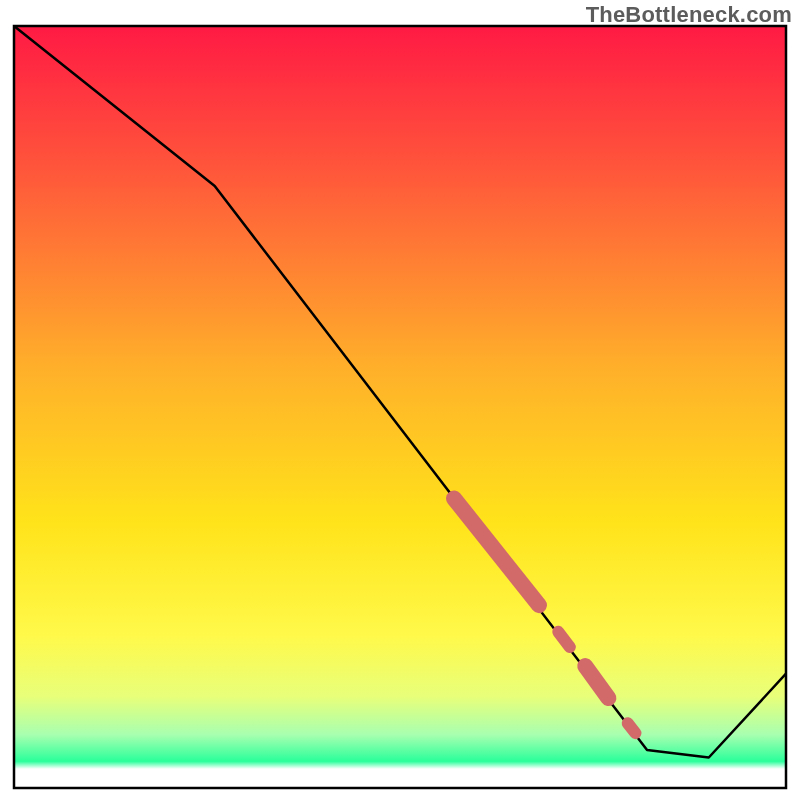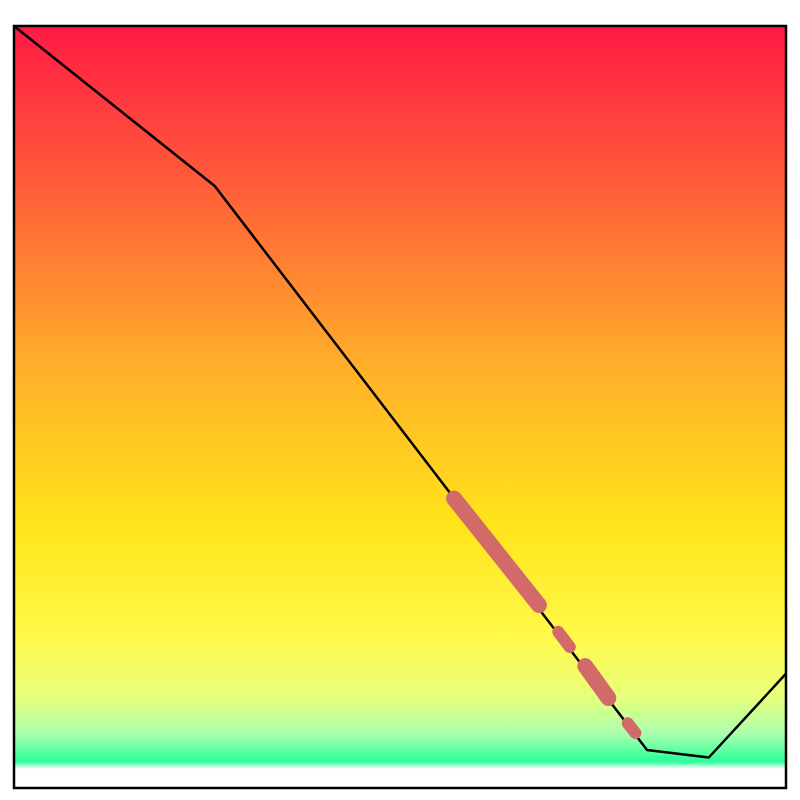--- a/index.html
+++ b/index.html
@@ -49,13 +49,14 @@
         </linearGradient>
       </defs>
       <rect x="14" y="26" width="772" height="762" fill="url(#bg-grad)"></rect>
       <polyline points="14,26 214.72,186.01999999999998 647.04,749.9 708.8000000000001,757.52 786,673.6999999999999" fill="none" stroke="#000000" stroke-width="2.5" stroke-linejoin="round"></polyline>
       <line x1="454.03999999999996" y1="498.44" x2="538.96" y2="605.12" stroke="#d36a6a" stroke-width="16" stroke-linecap="round"></line>
       <line x1="558.26" y1="631.7900000000001" x2="569.84" y2="647.03" stroke="#d36a6a" stroke-width="12" stroke-linecap="round"></line>
       <line x1="585.28" y1="666.0799999999999" x2="608.44" y2="698.0840000000001" stroke="#d36a6a" stroke-width="16" stroke-linecap="round"></line>
       <line x1="627.74" y1="723.23" x2="635.46" y2="733.136" stroke="#d36a6a" stroke-width="12" stroke-linecap="round"></line>
       <rect x="14" y="26" width="772" height="762" fill="none" stroke="#000000" stroke-width="2.5"></rect>
     </svg>
+  <div class="attribution">TheBottleneck.com</div>
 </div>
 
 </body></html>

